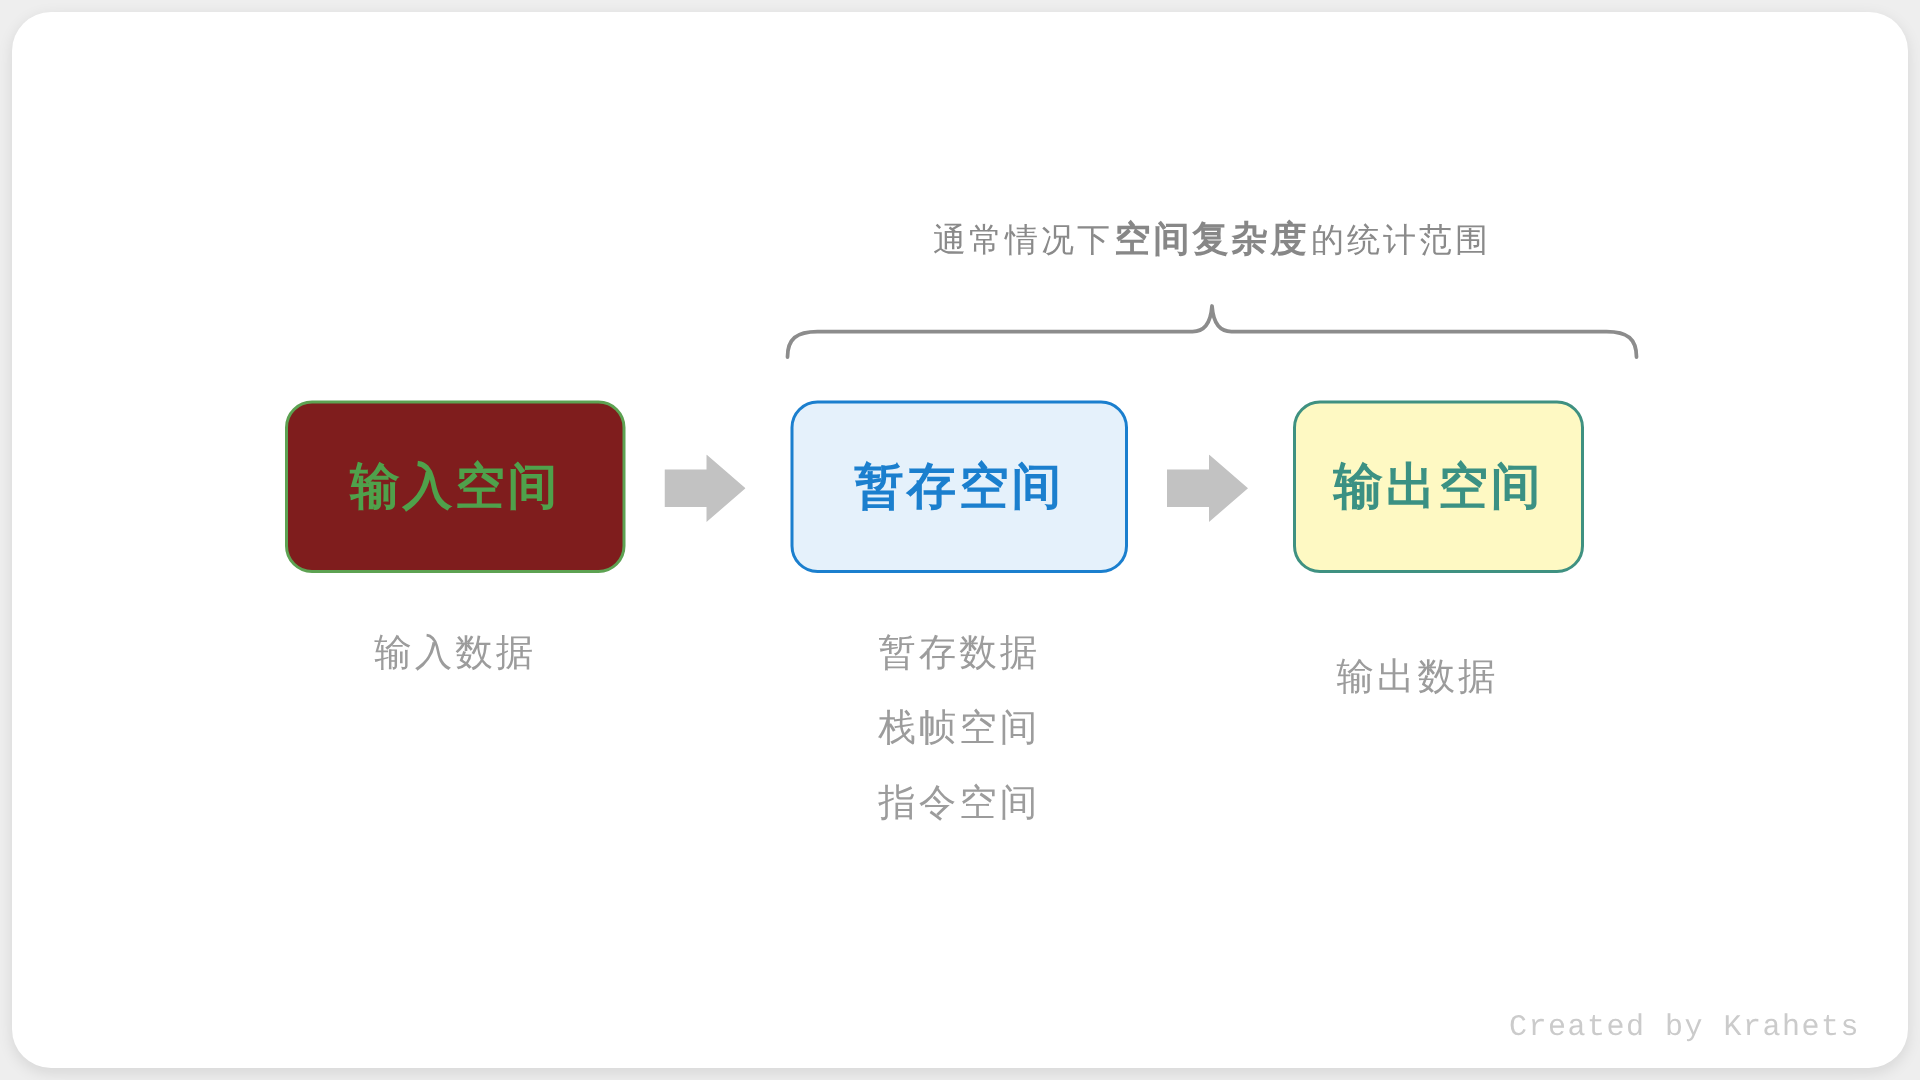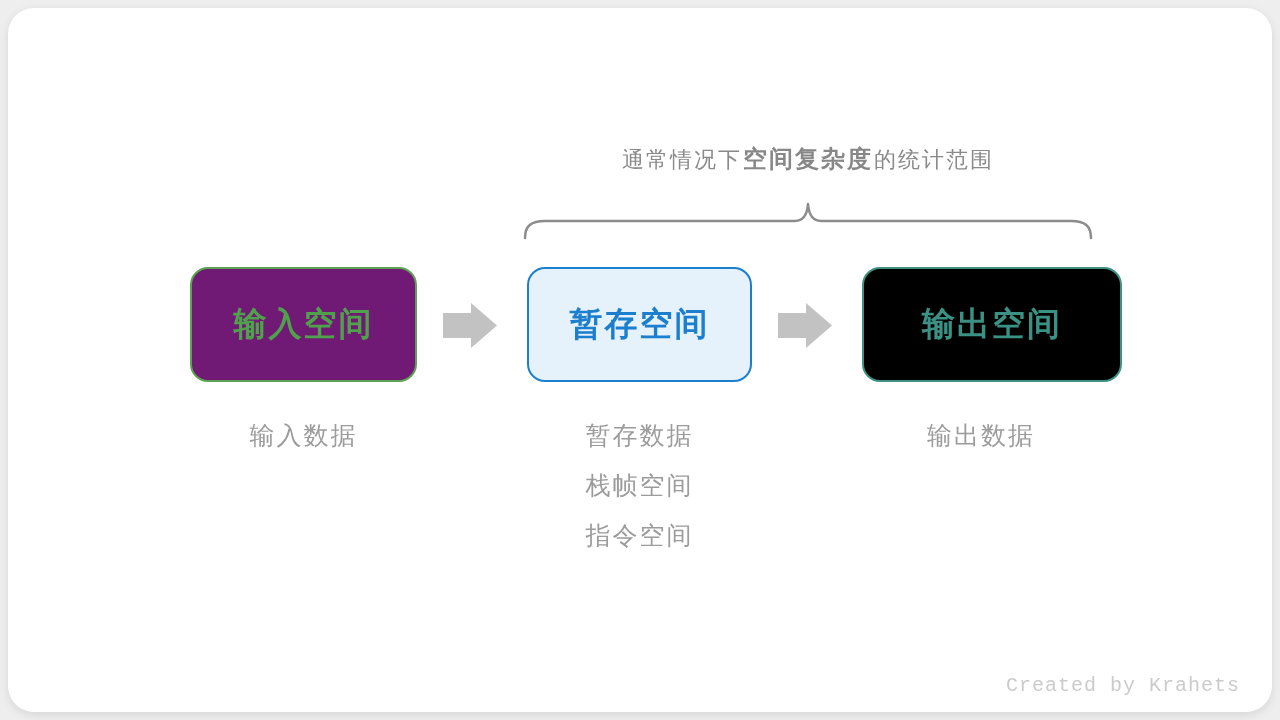--- a/index.html
+++ b/index.html
@@ -30,38 +30,38 @@
   
   .brace { position: absolute; left: 523px; top: 200px; }
 
   
   .node {
     position: absolute; top: 267px; height: 115px;
     border-width: 2px; border-style: solid; border-radius: 18px;
     display: flex; align-items: center; justify-content: center;
     font-size: 33px; font-weight: 700; letter-spacing: 2px;
   }
-  .node-input  { left: 190px; width: 227px; border-color: #5da252; background: #701a75; color: #4fa14b; }
+  .node-input  { left: 190px; width: 227px; border-color: #5da252; background: #7f1d1d; color: #4fa14b; }
   .node-temp   { left: 527px; width: 225px; border-color: #1b7fce; background: #e5f1fb; color: #1b7fce; }
-  .node-output { left: 862px; width: 260px; border-color: #3f9181; background: #000000; color: #3b9183; }
+  .node-output { left: 862px; width: 194px; border-color: #3f9181; background: #fef9c3; color: #3b9183; }
 
   .arrow { position: absolute; top: 303px; }
   .arrow-1 { left: 443px; }
   .arrow-2 { left: 778px; }
 
   
   .subcol {
     position: absolute; top: 422px;
     display: flex; flex-direction: column; gap: 24px;
     text-align: center; color: #9c9c9c; font-size: 25px;
     letter-spacing: 2px; line-height: 26px;
   }
   .subcol-1 { left: 190px; width: 227px; }
   .subcol-2 { left: 527px; width: 225px; }
-  .subcol-3 { left: 868px; width: 226px; }
+  .subcol-3 { left: 832px; width: 226px; margin-top: 16px; }
 
   .credit {
     position: absolute; right: 40px; top: 674px;
     font-family: "Liberation Mono", "DejaVu Sans Mono", monospace;
     font-size: 20px; color: #cbcbcb; letter-spacing: 1px;
   }
 </style>
 </head>
 <body>
 

